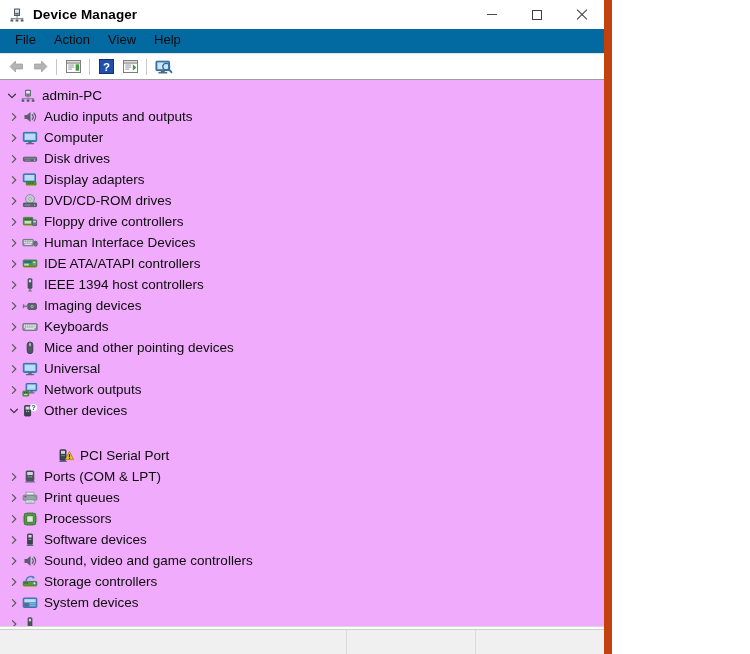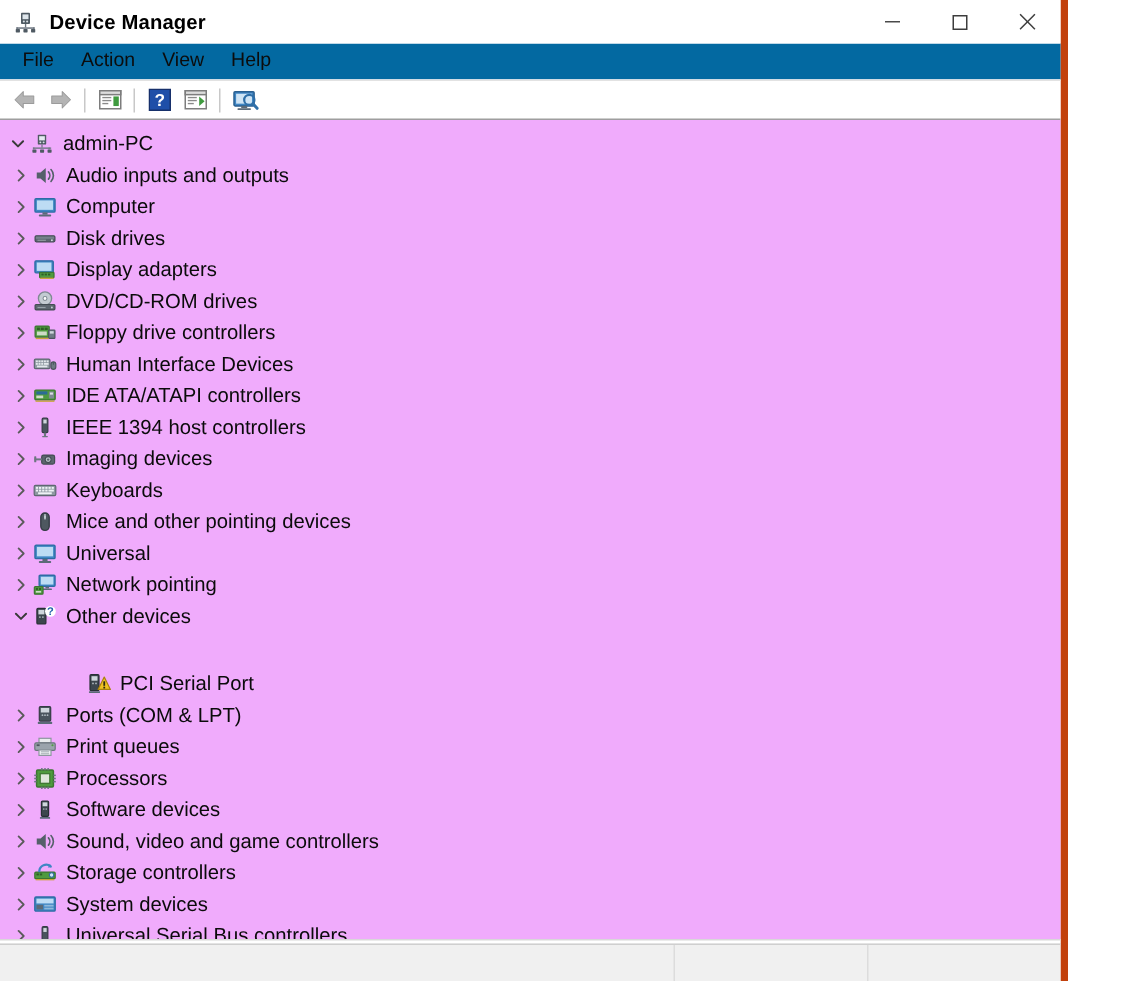--- a/index.html
+++ b/index.html
@@ -10,24 +10,24 @@
     width: 750px;
     height: 654px;
     background: #ffffff;
     font-family: "Liberation Sans", sans-serif;
     overflow: hidden;
     -webkit-font-smoothing: antialiased;
   }
 
   #window {
     position: relative;
-    width: 712px;
+    width: 612px;
     height: 654px;
     box-sizing: border-box;
-    border-right: 5px solid #c2410c;
+    border-right: 8px solid #c2410c;
     background: #ffffff;
     display: flex;
     flex-direction: column;
   }
 
   
   #titlebar {
     height: 29px;
     min-height: 29px;
     background: #ffffff;
@@ -588,21 +588,21 @@
           <rect x="4.1" y="1.5" width="10.6" height="7.4" rx="0.7" fill="#3f86c4" stroke="#2d6ca3" stroke-width="0.9"></rect>
           <rect x="5.2" y="2.5" width="8.4" height="5.2" fill="#bddcf4"></rect>
           <rect x="8.3" y="9.1" width="2.4" height="1.2" fill="#5b6a78"></rect>
           <rect x="6.4" y="10.3" width="6.2" height="1.1" rx="0.4" fill="#5b6a78"></rect>
           <rect x="0.9" y="9.1" width="5.8" height="5" rx="0.6" fill="#4f9a3f" stroke="#3b7530" stroke-width="0.8"></rect>
           <rect x="1.9" y="10" width="1.4" height="1.3" fill="#2f5e26"></rect>
           <rect x="4" y="10" width="1.4" height="1.3" fill="#2f5e26"></rect>
           <rect x="1.9" y="12" width="3.5" height="1.1" fill="#cfdbc8"></rect>
         </svg>
       </span>
-      <span class="node-label">Network pointing</span>
+      <span class="node-label">Network outputs</span>
     </div>
 
     <div class="tree-row lvl1">
       <span class="chev">
         <svg width="10" height="10" viewBox="0 0 10 10">
             <path d="M1.6 3.2 L5 6.6 L8.4 3.2" fill="none" stroke="#3a3a3a" stroke-width="1.3" stroke-linecap="round" stroke-linejoin="round"></path>
           </svg>
       </span>
       <span class="node-icon">
         <svg width="16" height="16" viewBox="0 0 16 16">
@@ -778,21 +778,20 @@
           </svg>
       </span>
       <span class="node-icon">
         <svg width="16" height="16" viewBox="0 0 16 16">
           <rect x="6.1" y="1.8" width="3.8" height="9.6" rx="0.8" fill="#4a545d" stroke="#343c44" stroke-width="0.8"></rect>
           <rect x="6.9" y="2.7" width="2.2" height="2.6" fill="#cfd6dc"></rect>
           <rect x="7.3" y="11.4" width="1.4" height="2.8" fill="#6d7680"></rect>
           <rect x="6.1" y="13.6" width="3.8" height="0.9" rx="0.3" fill="#6d7680"></rect>
         </svg>
       </span>
-      <span class="node-label">Universal Serial Bus controllers</span>
     </div>
 
   </div>
 
   <div id="content-bottom-rule"></div>
 
   <div id="statusbar">
     <div class="status-pane-main"></div>
     <div class="status-pane"></div>
     <div class="status-pane"></div>

